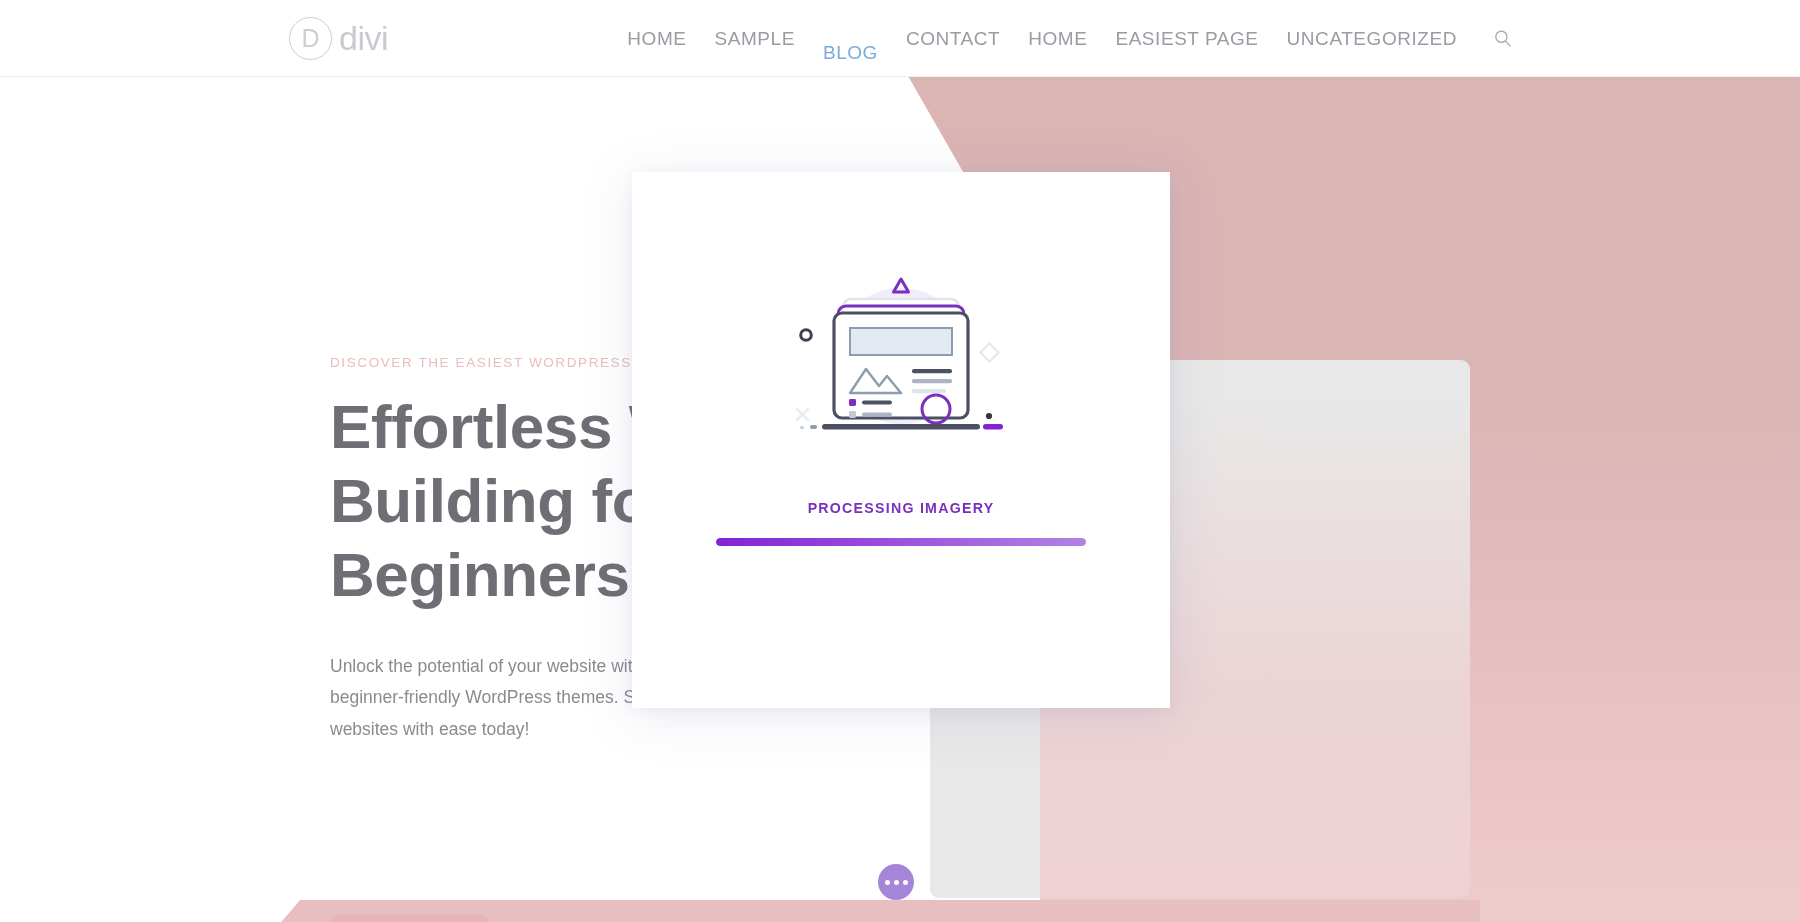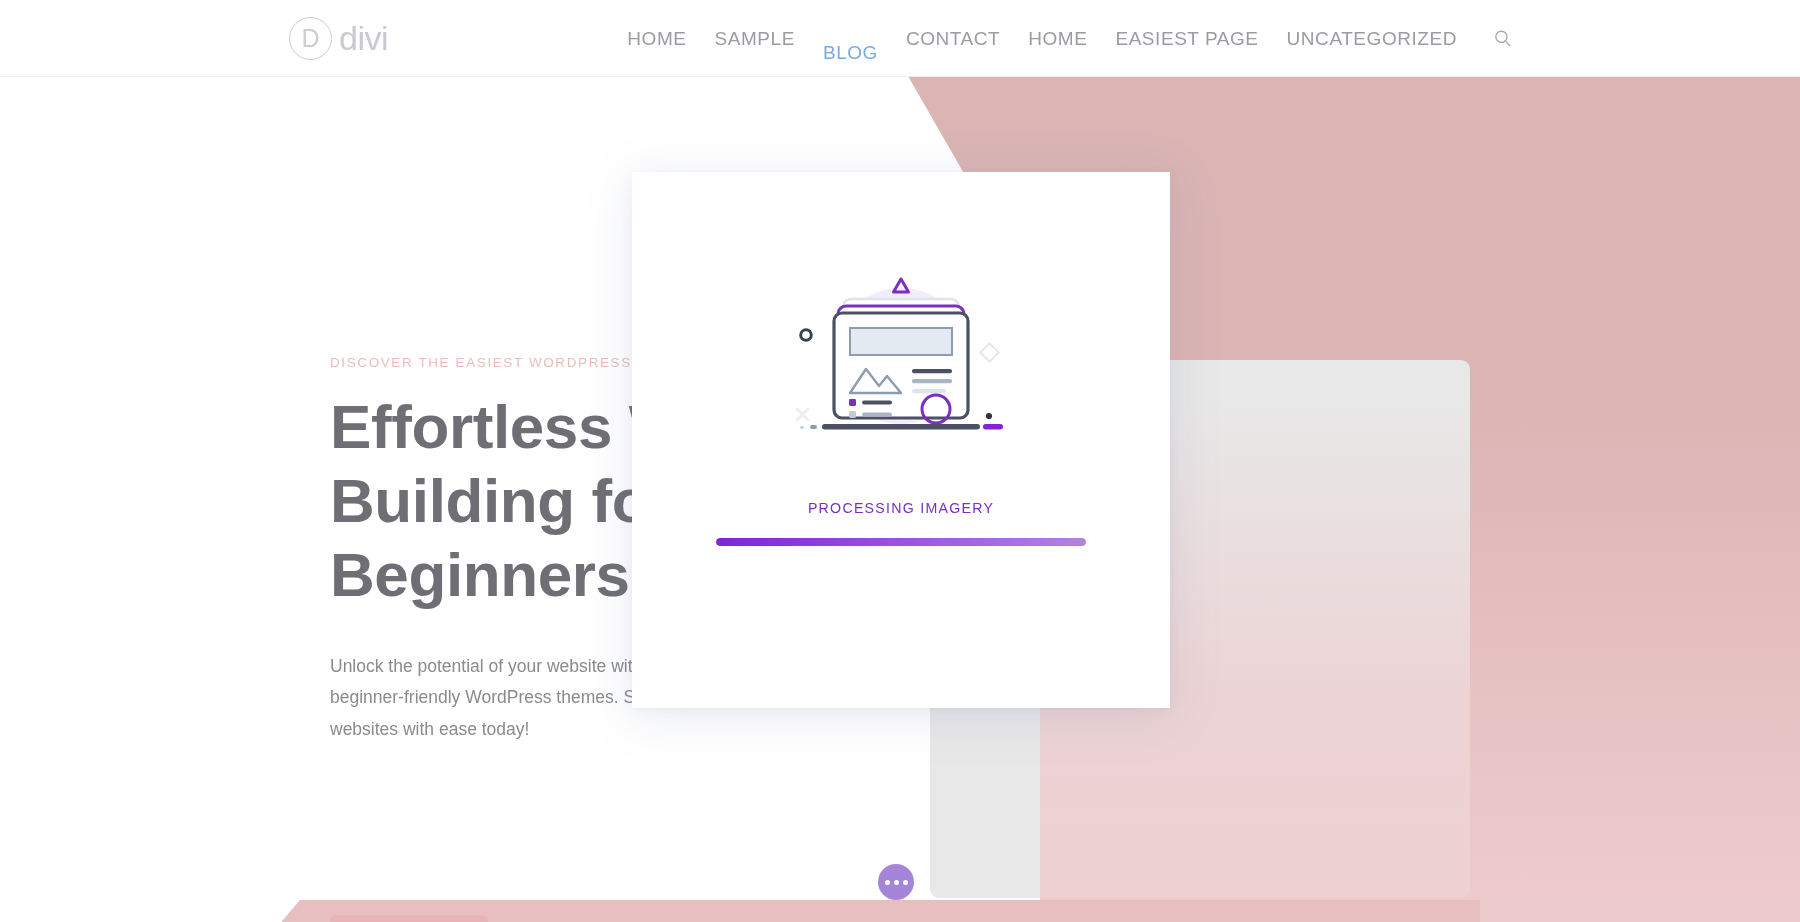--- a/index.html
+++ b/index.html
@@ -173,21 +173,21 @@
   }
   .illus-wrap{
     margin-top:96px;
     width:230px;height:180px;
     position:relative;
   }
   .illus-wrap svg{ display:block; }
   .modal-status{
     margin-top:52px;
     font-size:14.2px;
-    font-weight:400;
+    font-weight:700;
     letter-spacing:1.25px;
     color:#7b2fbe;
   }
   .progress-track{
     margin-top:22px;
     width:370px;height:8px;
     border-radius:5px;
     background:#f1eef6;
     overflow:hidden;
   }

